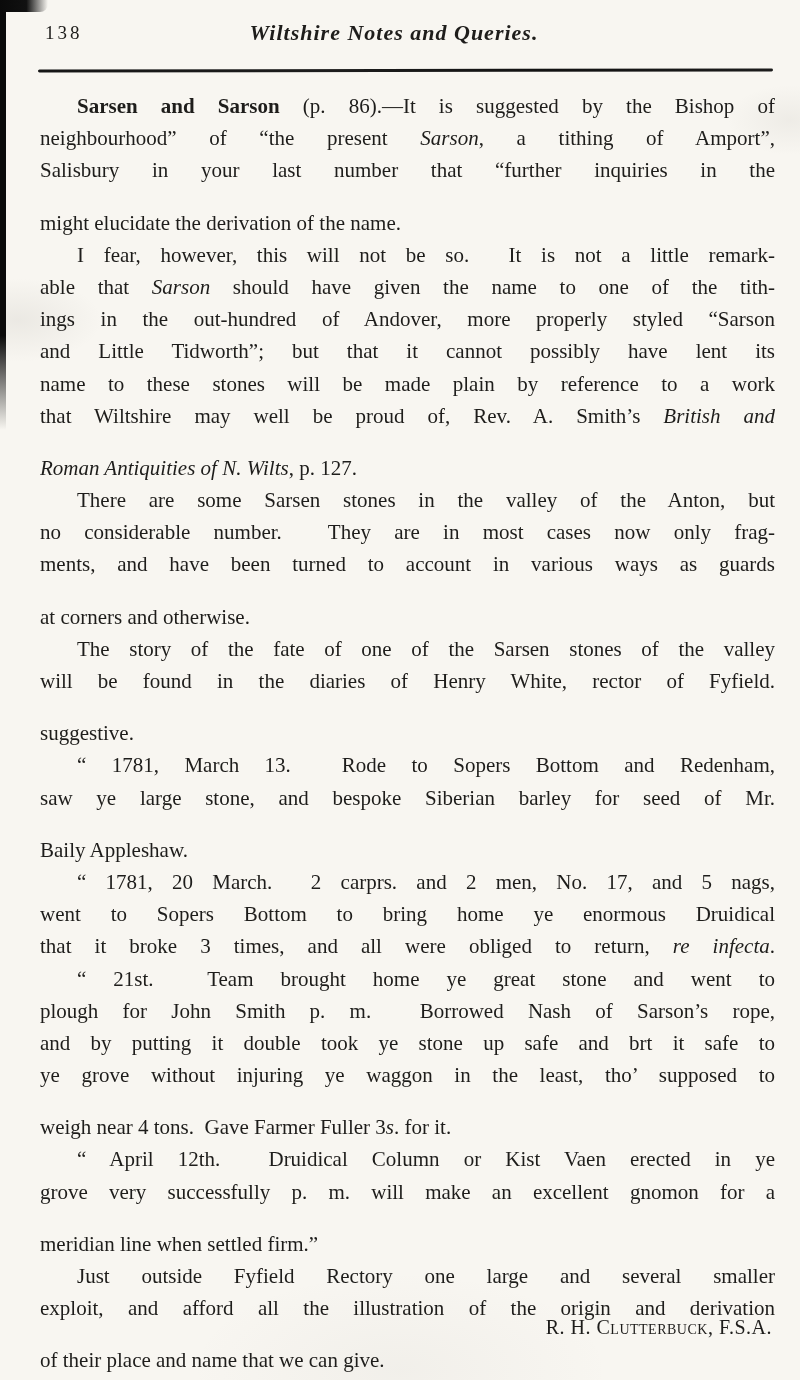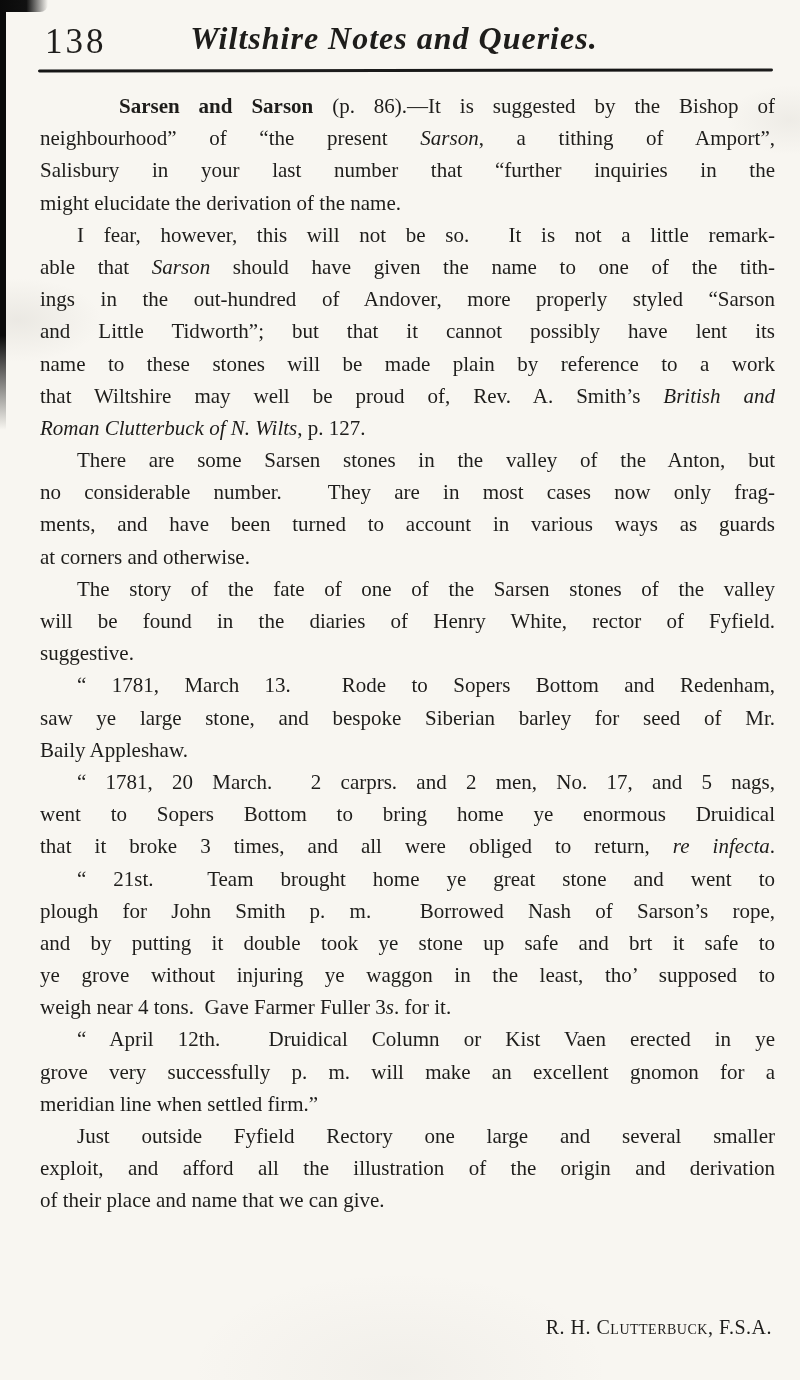--- a/index.html
+++ b/index.html
@@ -26,47 +26,47 @@
     background: linear-gradient(to bottom, #0a0a0a 0%, #0a0a0a 78%, rgba(10,10,10,0) 100%);
   }
   .edge-top {
     position: absolute; left: 0; top: 0; width: 48px; height: 12px;
     background: linear-gradient(to right, #0a0a0a 0%, #111 55%, rgba(10,10,10,0) 100%);
     border-bottom-right-radius: 8px;
   }
   .header { position: absolute; top: 18px; left: 0; right: 0; height: 46px; }
   .pagenum {
     position: absolute; left: 45px; top: 4px;
-    font-size: 35px; letter-spacing: 3px;
+    font-size: 19px; letter-spacing: 3px;
   }
   .title {
     position: absolute; left: 0; right: 12px; top: 2px;
     text-align: center;
-    font-size: 32px; font-style: italic; font-weight: bold;
+    font-size: 22px; font-style: italic; font-weight: bold;
     letter-spacing: 1px;
   }
   .rule {
     position: absolute; top: 69px; left: 38px; width: 735px; height: 3px;
     background: linear-gradient(to right, #161616 0%, #1d1d1d 40%, #121212 70%, #1c1c1c 100%);
     border-radius: 2px;
     transform: rotate(-0.08deg);
   }
   .article {
     position: absolute; top: 90px; left: 40px; width: 735px;
     font-size: 21px; line-height: 32.2px;
   }
   .line {
     text-align: justify;
     text-align-last: justify;
     height: 32.2px;
     overflow: hidden;
   }
   .line.indent { text-indent: 37px; }
-  .line.last { text-align-last: left; }
-  .b { font-weight: bold; margin-left: 42px; }
+  .line.last { text-align-last: left; margin-top: 20px; }
+  .b { font-weight: bold; }
   .i { font-style: italic; }
   .sc { font-variant: small-caps; }
   .signature {
     position: absolute; top: 1316px; right: 28px;
     font-size: 20px; letter-spacing: 0.5px;
   }
 </style>
 </head>
 <body style="background: rgb(248, 246, 241); color: rgb(30, 29, 27);">
 
@@ -85,21 +85,21 @@
       <div class="line indent"><span class="b">Sarsen and Sarson</span><span> (p. 86).—It is suggested by the Bishop of</span></div>
       <div class="line"><span>neighbourhood” of “the present </span><span class="i">Sarson</span><span>, a tithing of Amport”,</span></div>
       <div class="line"><span>Salisbury in your last number that “further inquiries in the</span></div>
       <div class="line last"><span>might elucidate the derivation of the name.</span></div>
       <div class="line indent"><span>I fear, however, this will not be so.&nbsp; It is not a little remark-</span></div>
       <div class="line"><span>able that </span><span class="i">Sarson</span><span> should have given the name to one of the tith-</span></div>
       <div class="line"><span>ings in the out-hundred of Andover, more properly styled “Sarson</span></div>
       <div class="line"><span>and Little Tidworth”; but that it cannot possibly have lent its</span></div>
       <div class="line"><span>name to these stones will be made plain by reference to a work</span></div>
       <div class="line"><span>that Wiltshire may well be proud of, Rev. A. Smith’s </span><span class="i">British and</span></div>
-      <div class="line last"><span class="i">Roman Clutterbuck of N. Wilts</span><span>, p. 127.</span></div>
+      <div class="line last"><span class="i">Roman Antiquities of N. Wilts</span><span>, p. 127.</span></div>
       <div class="line indent"><span>There are some Sarsen stones in the valley of the Anton, but</span></div>
       <div class="line"><span>no considerable number.&nbsp; They are in most cases now only frag-</span></div>
       <div class="line"><span>ments, and have been turned to account in various ways as guards</span></div>
       <div class="line last"><span>at corners and otherwise.</span></div>
       <div class="line indent"><span>The story of the fate of one of the Sarsen stones of the valley</span></div>
       <div class="line"><span>will be found in the diaries of Henry White, rector of Fyfield.</span></div>
       <div class="line last"><span>suggestive.</span></div>
       <div class="line indent"><span>“ 1781, March 13.&nbsp; Rode to Sopers Bottom and Redenham,</span></div>
       <div class="line"><span>saw ye large stone, and bespoke Siberian barley for seed of Mr.</span></div>
       <div class="line last"><span>Baily Appleshaw.</span></div>

